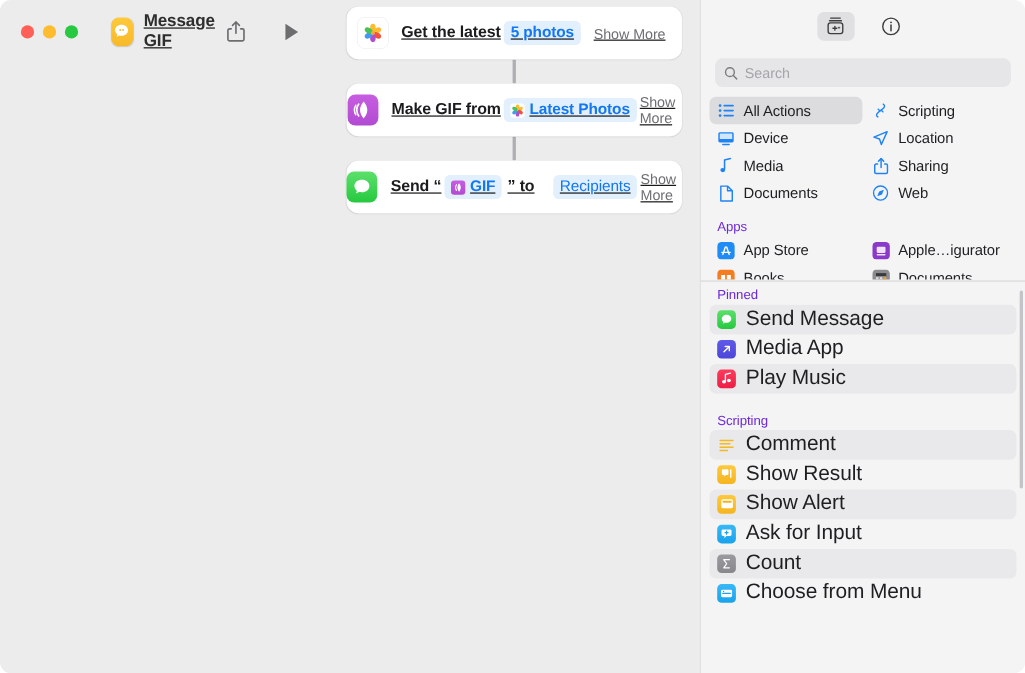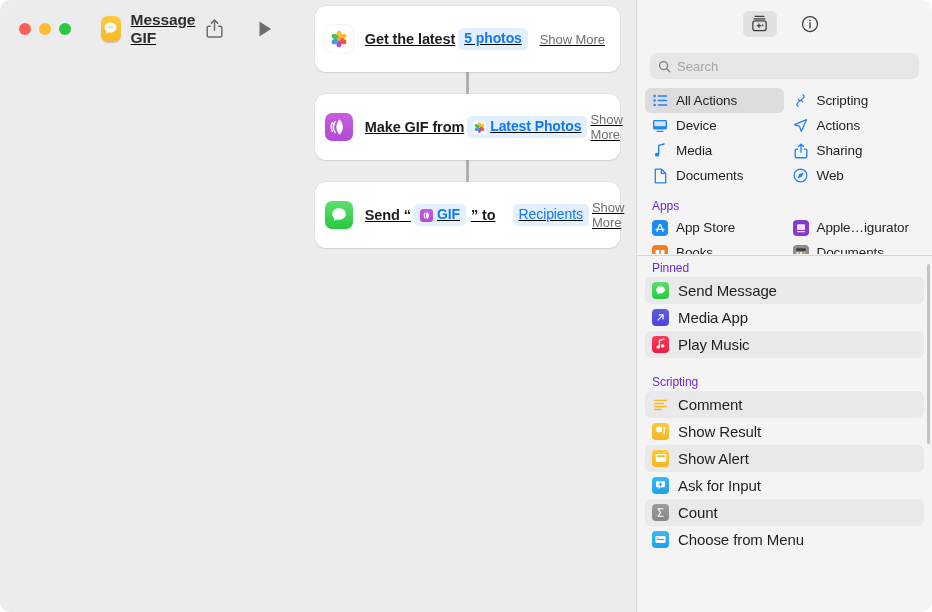--- a/index.html
+++ b/index.html
@@ -73,26 +73,27 @@
 
   .workflow {
     flex: 1;
     padding: 6px 16px 0 16px;
     position: relative;
     overflow: hidden;
   }
   .action-card {
     background: #ffffff;
     border-radius: 11px;
-    height: 66px;
+    height: 48px;
     display: flex;
     align-items: center;
     padding: 0 15px 0 10px;
     box-shadow: 0 0.5px 1.5px rgba(0,0,0,.11), 0 0 0 0.5px rgba(0,0,0,.035);
     position: relative;
+    justify-content: center;
   }
   .connector {
     height: 22px;
     display: flex;
     justify-content: center;
     align-items: center;
   }
   .connector i {
     display: block;
     width: 2.5px;
@@ -226,21 +227,21 @@
     padding-bottom: 2px;
   }
   .sb-list { padding: 0 8px; }
   .sb-row {
     height: 27px;
     display: flex;
     align-items: center;
     gap: 9px;
     padding: 0 7px;
     border-radius: 6px;
-    font-size: 15px;
+    font-size: 19px;
     color: #1f1f22;
     letter-spacing: -0.1px;
   }
   .sb-row.alt { background: #e9e9eb; }
   .sb-ico {
     width: 17px; height: 17px; border-radius: 4px;
     flex: 0 0 17px;
     display: flex; align-items: center; justify-content: center;
     overflow: hidden;
     position: relative;
@@ -453,21 +454,21 @@
         </span>
         <span>Device</span>
       </div>
 
       <div class="cat-item">
         <span class="cat-ico">
           <svg width="15" height="15" viewBox="0 0 16 16">
             <path d="M14.4 1.8 L1.6 7.1 L7 8.9 L8.8 14.3 Z" stroke="#1f83f5" stroke-width="1.4" fill="none" stroke-linejoin="round"></path>
           </svg>
         </span>
-        <span>Actions</span>
+        <span>Location</span>
       </div>
 
       <div class="cat-item">
         <span class="cat-ico">
           <svg width="12" height="15" viewBox="0 0 12 16">
             <path d="M10.3 1.1 L4.6 2.6 V11.2" stroke="#1f83f5" stroke-width="1.5" fill="none" stroke-linecap="round" stroke-linejoin="round"></path>
             <ellipse cx="2.9" cy="12.4" rx="2.4" ry="2" fill="#1f83f5"></ellipse>
           </svg>
         </span>
         <span>Media</span>

